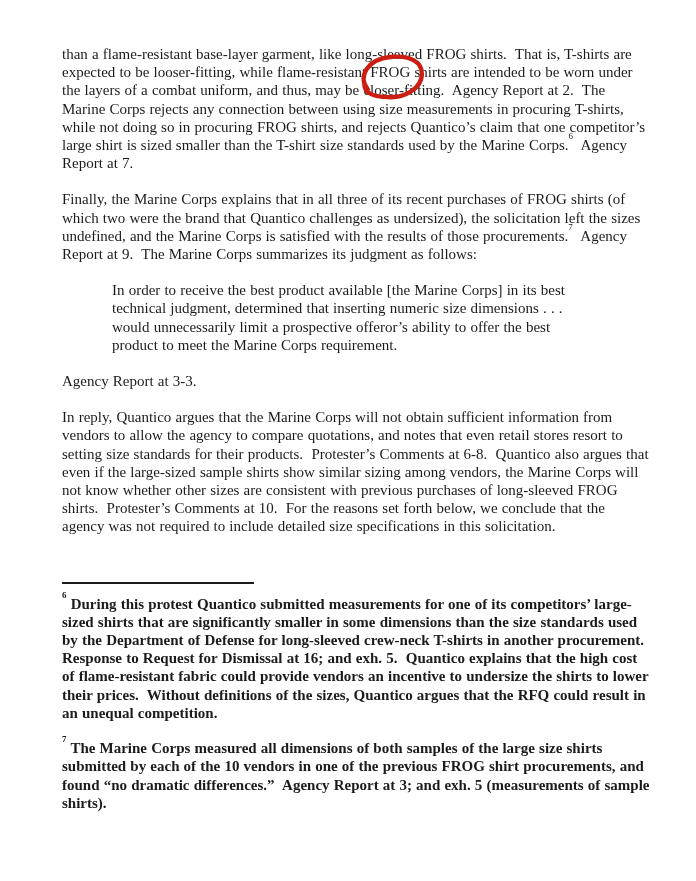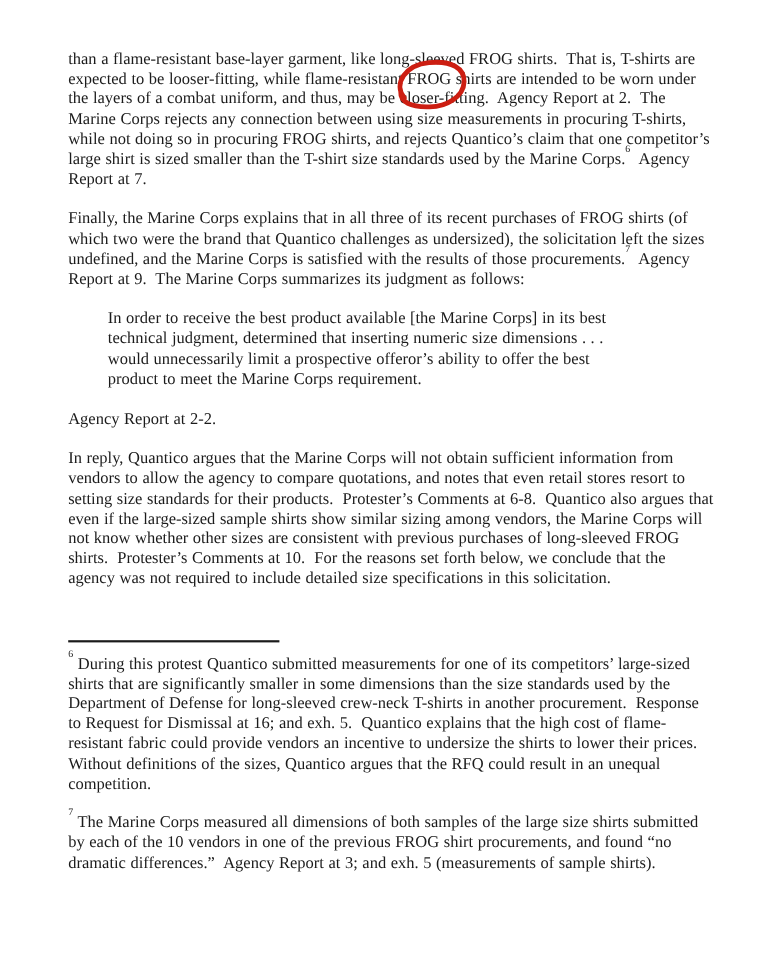--- a/index.html
+++ b/index.html
@@ -22,21 +22,21 @@
     width: 589px;
     font-size: 15px;
     line-height: 18.2px;
     word-spacing: 0.4px;
   }
   .para {
     margin: 0 0 18px 0;
     white-space: pre-wrap;
   }
   .blockquote {
-    margin: 6px 0 18px 36px;
+    margin: 6px 0 18px 50px;
     width: 472px;
     white-space: pre-wrap;
   }
   sup.fn-ref {
     font-size: 0.6em;
     position: relative;
     top: -0.55em;
     line-height: 0;
   }
   .circled {
@@ -55,36 +55,37 @@
   }
   .footnote-rule {
     border: none;
     border-top: 2px solid #1b1b1b;
     width: 192px;
     margin: 46px 0 11px 0;
   }
   .footnote {
     margin: 0 0 17px 0;
     white-space: pre-wrap;
+    font-weight: bold;
   }
 </style>
 </head>
 <body>
 
 <div class="doc">
 
   <p class="para"><span>than a flame-resistant base-layer garment, like long-sleeved FROG shirts.  That is, T-shirts are expected to be looser-fitting, while flame-resistant </span><span class="circled"><span>FROG</span><svg class="circle-svg" viewBox="0 0 70 52" xmlns="http://www.w3.org/2000/svg">
           <path d="M 12 37 C 2 23, 15 7, 36 6 C 57 5, 68 13, 67 25 C 66 38, 50 48, 32 46 C 18 45, 8 41, 9 31" fill="none" stroke="#cc1e12" stroke-width="4.4" stroke-linecap="round"></path>
         </svg></span><span> shirts are intended to be worn under the layers of a combat uniform, and thus, may be closer-fitting.  Agency Report at 2.  The Marine Corps rejects any connection between using size measurements in procuring T-shirts, while not doing so in procuring FROG shirts, and rejects Quantico’s claim that one competitor’s large shirt is sized smaller than the T-shirt size standards used by the Marine Corps.</span><sup class="fn-ref">6</sup><span>  Agency Report at 7.</span></p>
 
   <p class="para"><span>Finally, the Marine Corps explains that in all three of its recent purchases of FROG shirts (of which two were the brand that Quantico challenges as undersized), the solicitation left the sizes undefined, and the Marine Corps is satisfied with the results of those procurements.</span><sup class="fn-ref">7</sup><span>  Agency Report at 9.  The Marine Corps summarizes its judgment as follows:</span></p>
 
   <p class="blockquote">In order to receive the best product available [the Marine Corps] in its best technical judgment, determined that inserting numeric size dimensions . . . would unnecessarily limit a prospective offeror’s ability to offer the best product to meet the Marine Corps requirement.</p>
 
-  <p class="para">Agency Report at 2-2.</p>
+  <p class="para">Agency Report at 3-3.</p>
 
   <p class="para">In reply, Quantico argues that the Marine Corps will not obtain sufficient information from vendors to allow the agency to compare quotations, and notes that even retail stores resort to setting size standards for their products.  Protester’s Comments at 6-8.  Quantico also argues that even if the large-sized sample shirts show similar sizing among vendors, the Marine Corps will not know whether other sizes are consistent with previous purchases of long-sleeved FROG shirts.  Protester’s Comments at 10.  For the reasons set forth below, we conclude that the agency was not required to include detailed size specifications in this solicitation.</p>
 
   <hr class="footnote-rule">
 
   <p class="footnote"><sup class="fn-ref">6</sup><span> During this protest Quantico submitted measurements for one of its competitors’ large-sized shirts that are significantly smaller in some dimensions than the size standards used by the Department of Defense for long-sleeved crew-neck T-shirts in another procurement.  Response to Request for Dismissal at 16; and exh. 5.  Quantico explains that the high cost of flame-resistant fabric could provide vendors an incentive to undersize the shirts to lower their prices.  Without definitions of the sizes, Quantico argues that the RFQ could result in an unequal competition.</span></p>
 
   <p class="footnote"><sup class="fn-ref">7</sup><span> The Marine Corps measured all dimensions of both samples of the large size shirts submitted by each of the 10 vendors in one of the previous FROG shirt procurements, and found “no dramatic differences.”  Agency Report at 3; and exh. 5 (measurements of sample shirts).</span></p>
 
 </div>

